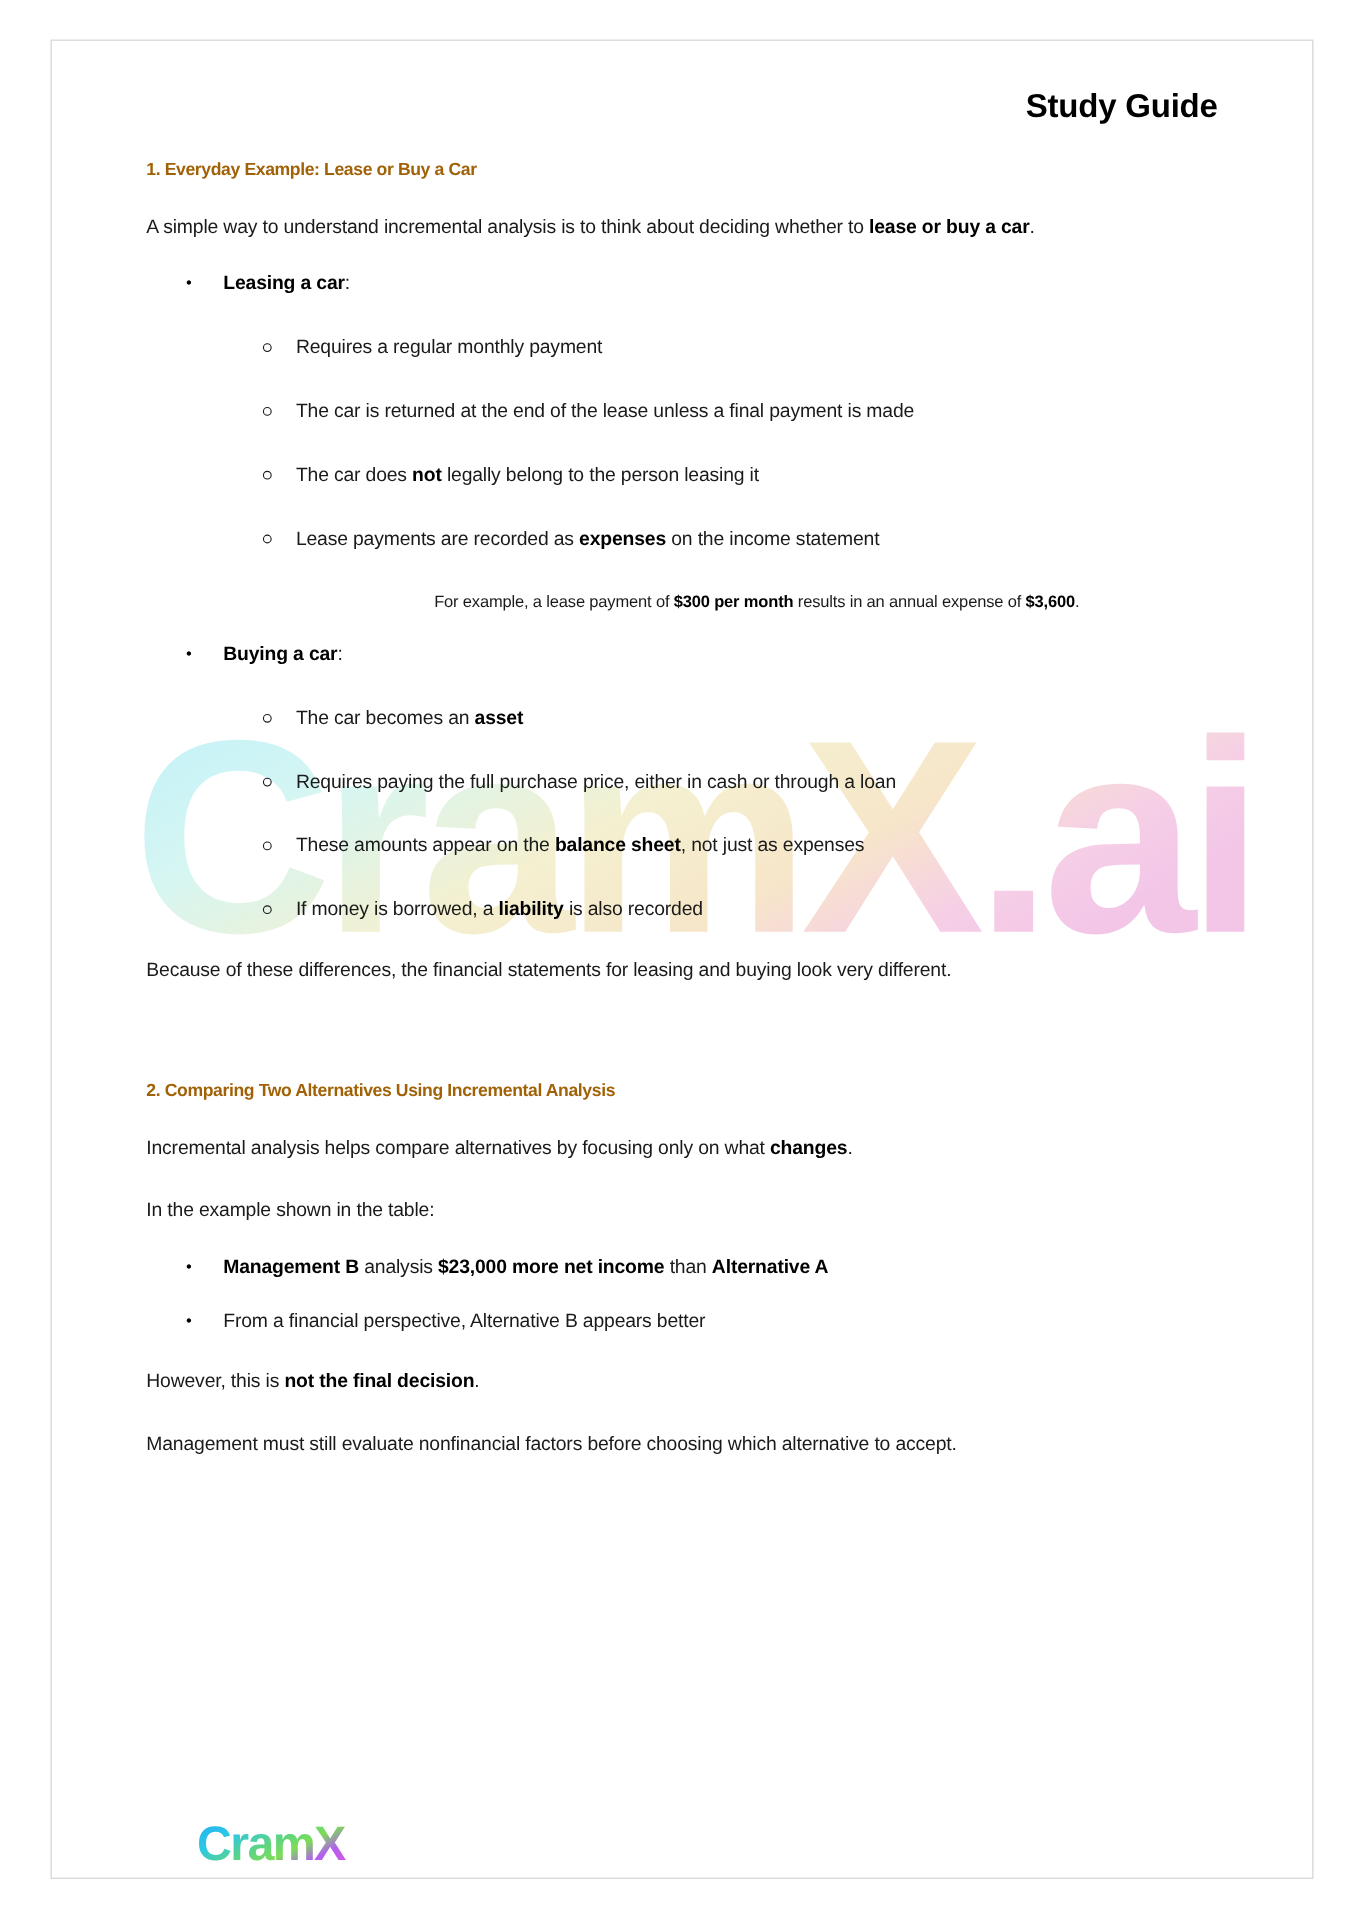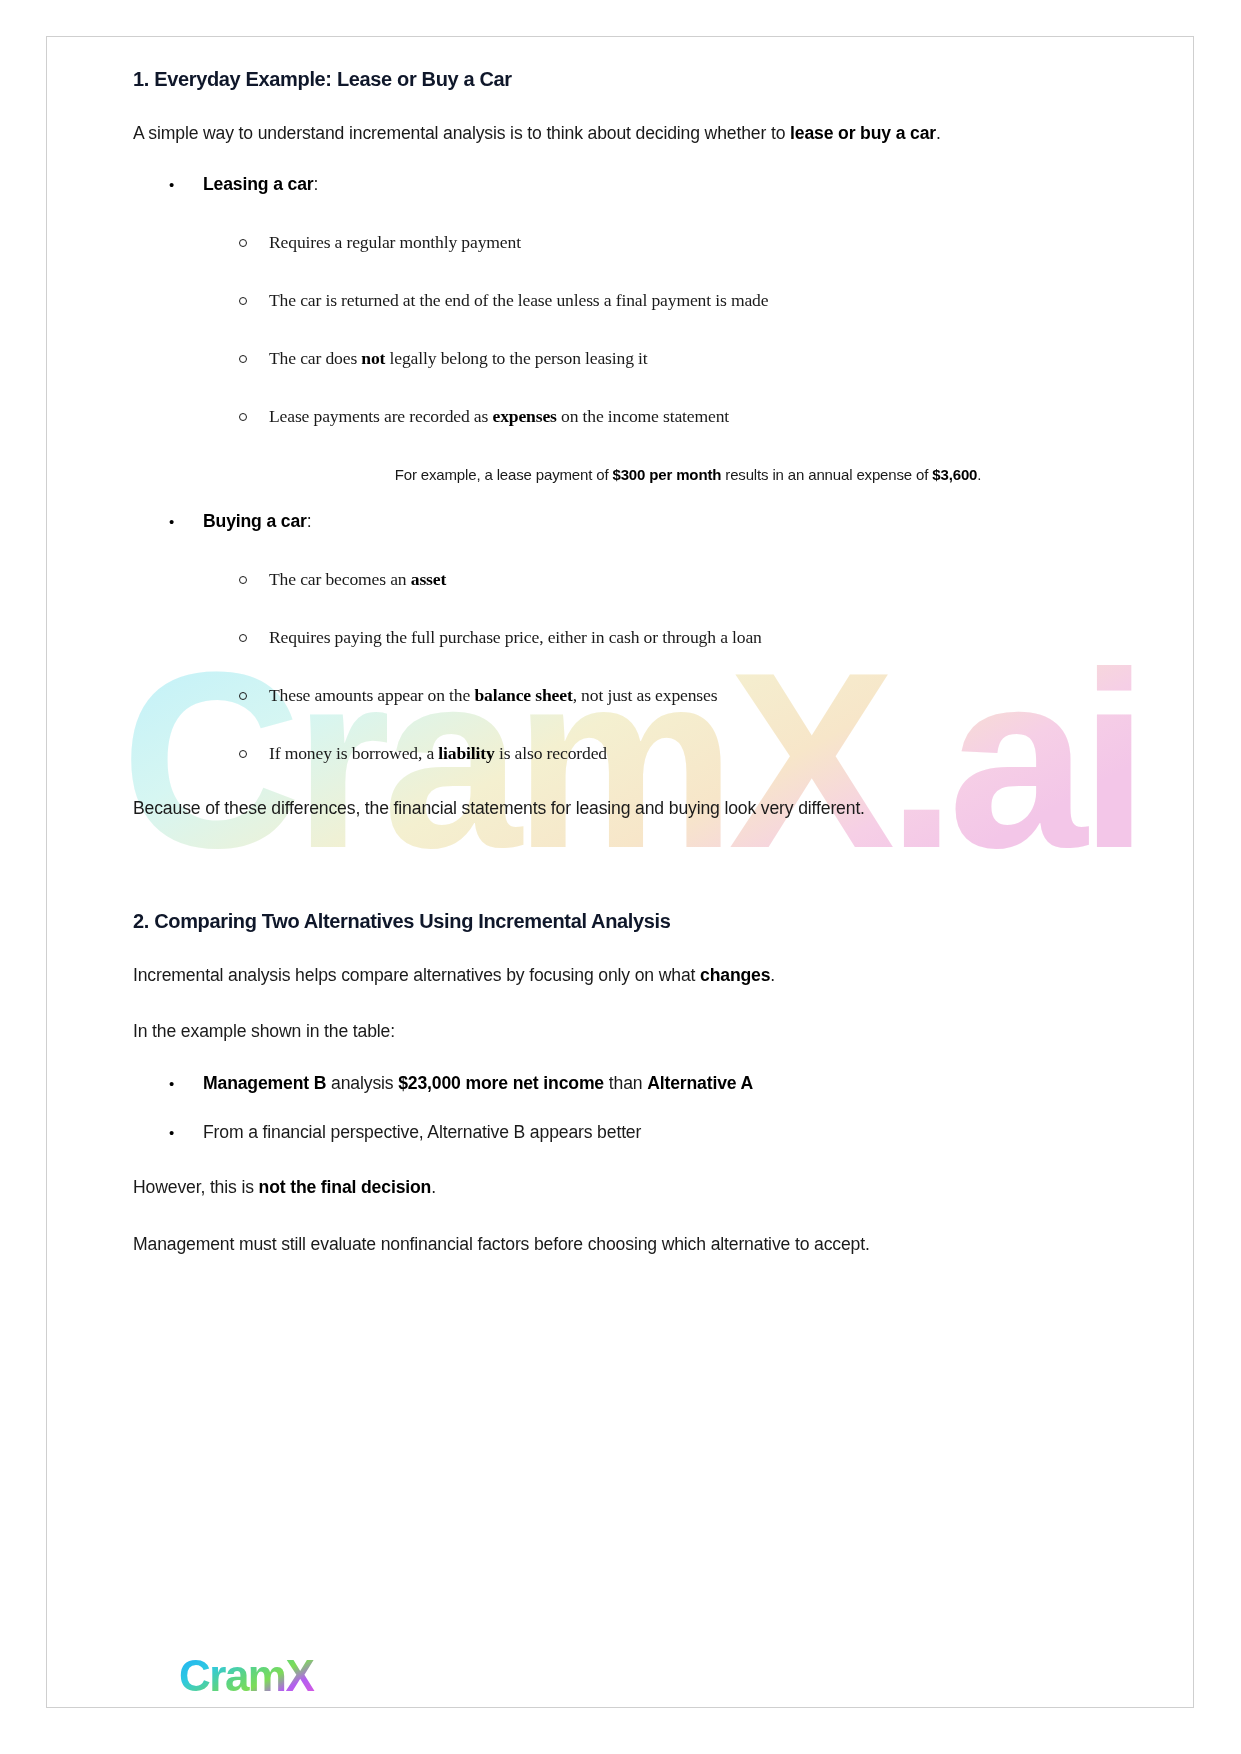--- a/index.html
+++ b/index.html
@@ -49,22 +49,22 @@
     text-align: right;
     font-size: 30px;
     font-weight: bold;
     color: #000000;
     letter-spacing: -0.2px;
     margin: 42px 0 0 0;
     line-height: 1.2;
   }
 
   h2.section-heading {
-    color: #0f172a;
-    font-size: 20px;
+    color: #a16207;
+    font-size: 16px;
     font-weight: bold;
     font-family: "Liberation Sans", "DejaVu Sans", sans-serif;
     letter-spacing: -0.35px;
     margin: 30px 0 0 0;
     line-height: 1.25;
   }
 
   p.para {
     font-size: 17.6px;
     color: #1a1a1a;
@@ -96,21 +96,20 @@
     top: 0;
     font-size: 15px;
     line-height: 1.95;
     color: #000;
   }
 
   .lvl2 {
     margin: 0;
     padding: 0;
     list-style: none;
-    font-family: Liberation Serif, serif;
   }
   .lvl2 > li {
     position: relative;
     font-size: 17.6px;
     color: #1a1a1a;
     line-height: 1.7;
     padding-left: 66px;
     margin-top: 28px;
     letter-spacing: -0.15px;
   }
@@ -165,20 +164,21 @@
           <stop offset="88%" stop-color="#f6cfe6"></stop>
           <stop offset="100%" stop-color="#f3c6e8"></stop>
         </linearGradient>
       </defs>
       <text x="0" y="200" font-family="'Liberation Sans','DejaVu Sans',sans-serif" font-size="250" font-weight="bold" letter-spacing="-8" fill="url(#wmGrad)">CramX.ai</text>
     </svg>
   </div>
 
   <div class="content">
 
+    <div class="doc-title">Study Guide</div>
 
     <h2 class="section-heading">1. Everyday Example: Lease or Buy a Car</h2>
 
     <p class="para"><span>A simple way to understand incremental analysis is to think about deciding whether to </span><b>lease or buy a car</b><span>.</span></p>
 
     <ul class="lvl1">
 
       <li>
         <span class="bullet">•</span>
         <b>Leasing a car</b><span>:</span>

